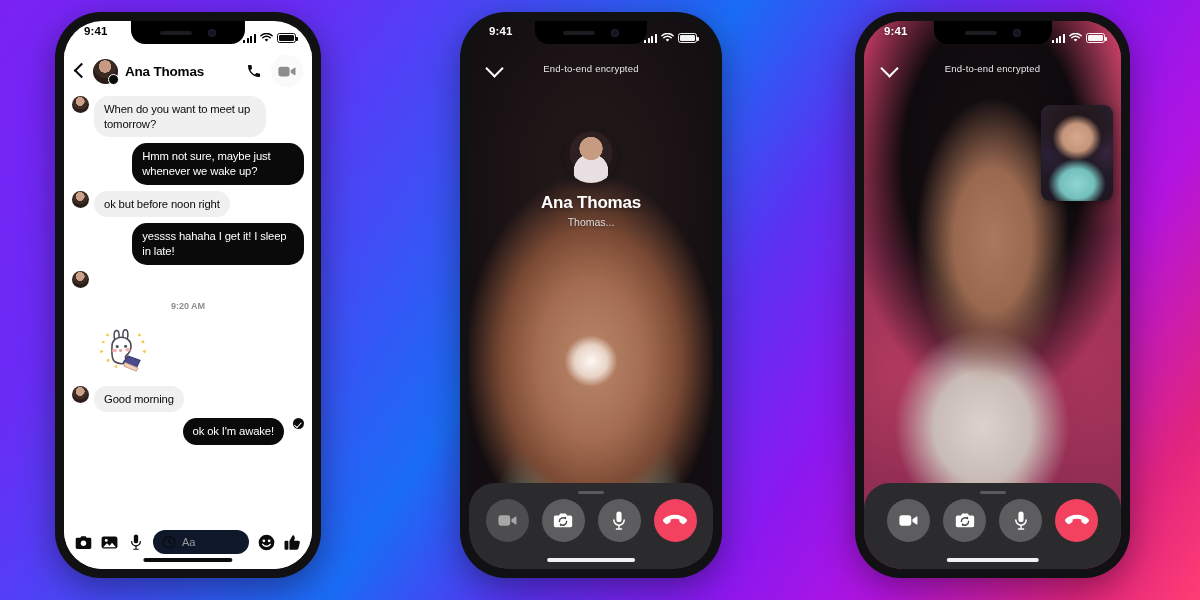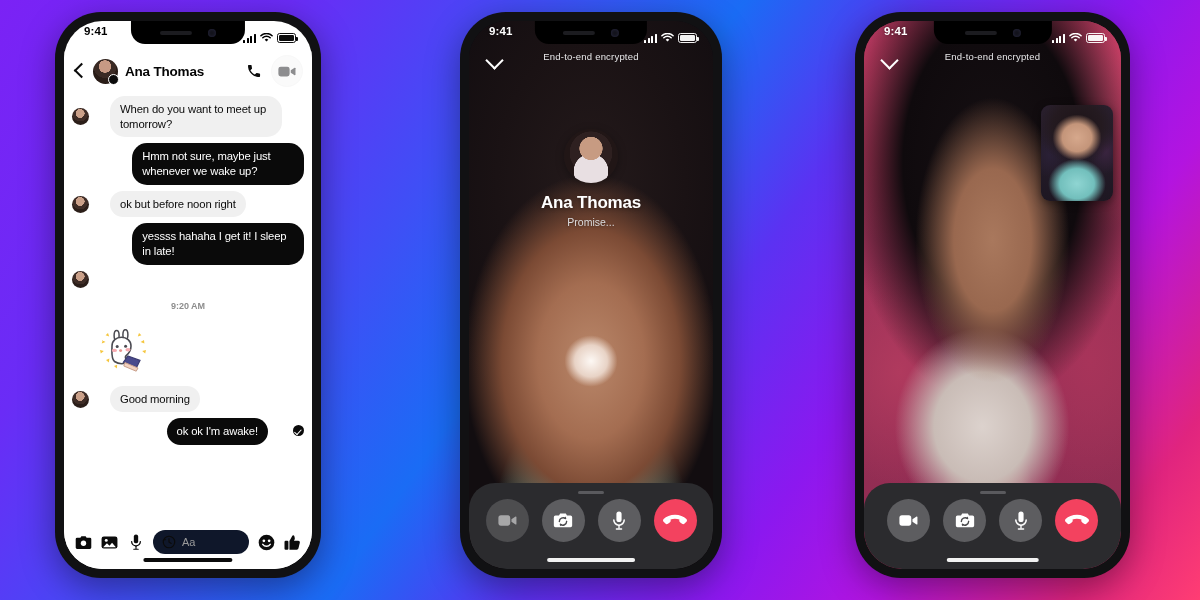--- a/index.html
+++ b/index.html
@@ -93,21 +93,21 @@
   }
   .hdr-name { font-size: 13.5px; font-weight: bold; color: #050505; flex: 1; letter-spacing: -0.2px; }
   .hdr-icon { width: 22px; height: 22px; display:flex; align-items:center; justify-content:center; flex:0 0 auto; }
   .hdr-video-wrap {
     width: 30px; height: 30px; border-radius: 50%; background: #fafafa;
     display: flex; align-items: center; justify-content: center; flex: 0 0 auto;
     box-shadow: 0 0 0 1px rgba(0,0,0,0.03);
   }
 
   .chat-body { flex: 1; overflow: hidden; padding: 2px 8px 0 8px; display: flex; flex-direction: column; gap: 3px; }
-  .msg-row { display: flex; align-items: center; gap: 21px; margin-top: 3px; }
+  .msg-row { display: flex; align-items: flex-start; gap: 5px; margin-top: 3px; }
   .msg-row.out { justify-content: flex-end; }
   .sm-avatar {
     width: 17px; height: 17px; border-radius: 50%; flex: 0 0 auto;
     background: radial-gradient(circle at 48% 32%, #caa089 0 30%, #3e2c26 31% 54%, #2b1e19 55% 100%);
   }
   .bubble {
     max-width: 74%; padding: 6px 10px; border-radius: 15px; font-size: 11.3px; line-height: 1.3;
     letter-spacing: -0.15px;
   }
   .bubble.in { background: #f0f0f0; color: #0a0a0a; }
@@ -148,21 +148,21 @@
       radial-gradient(ellipse 26% 40% at 10% 42%, #2b1a2e 0%, rgba(16,10,18,0) 72%),
       linear-gradient(#16101a, #120c14);
   }
   .call-bg-2::after {
     content:""; position:absolute; left:36%; right:36%; top:56%; height:12%;
     background: radial-gradient(ellipse 50% 50% at 50% 50%, #fdf8f4 0%, #e8d3c6 48%, rgba(180,130,100,0) 78%);
     border-radius: 50%;
   }
   .call-top {
     position: absolute; top: 30px; left: 0; right: 0; height: 34px; z-index: 30;
-    display: flex; align-items: flex-start; padding: 0 16px;
+    display: flex; align-items: center; padding: 0 16px;
   }
   .chev-down { width: 18px; height: 18px; position: relative; flex:0 0 auto; }
   .chev-down::before {
     content:""; position:absolute; left:3px; top:3px; width:11px; height:11px;
     border-right: 2.1px solid #fff; border-bottom: 2.1px solid #fff; transform: rotate(45deg);
   }
   .e2e {
     position:absolute; left:0; right:0; text-align:center; font-size: 9.5px; color: #e8e8ea;
     letter-spacing: 0.2px; pointer-events:none;
   }
@@ -413,21 +413,21 @@
       </div>
 
       <div class="call-top">
         <span class="chev-down"></span>
         <span class="e2e">End-to-end encrypted</span>
       </div>
 
       <div class="callee-block">
         <span class="callee-avatar"></span>
         <span class="callee-name">Ana Thomas</span>
-        <span class="callee-status">Promise...</span>
+        <span class="callee-status">Thomas...</span>
       </div>
 
       <div class="call-bar">
         <span class="cb-grab"></span>
 
         <span class="cb-btn muted">
           <svg width="19" height="13" viewBox="0 0 24 16">
             <rect x="0.5" y="1.5" width="15" height="13" rx="3.2" fill="#d7d7d9"></rect>
             <path d="M17 6.3l5.2-3.3c.5-.3 1.1.1 1.1.6v8.8c0 .5-.6.9-1.1.6L17 9.7z" fill="#d7d7d9"></path>
           </svg>

